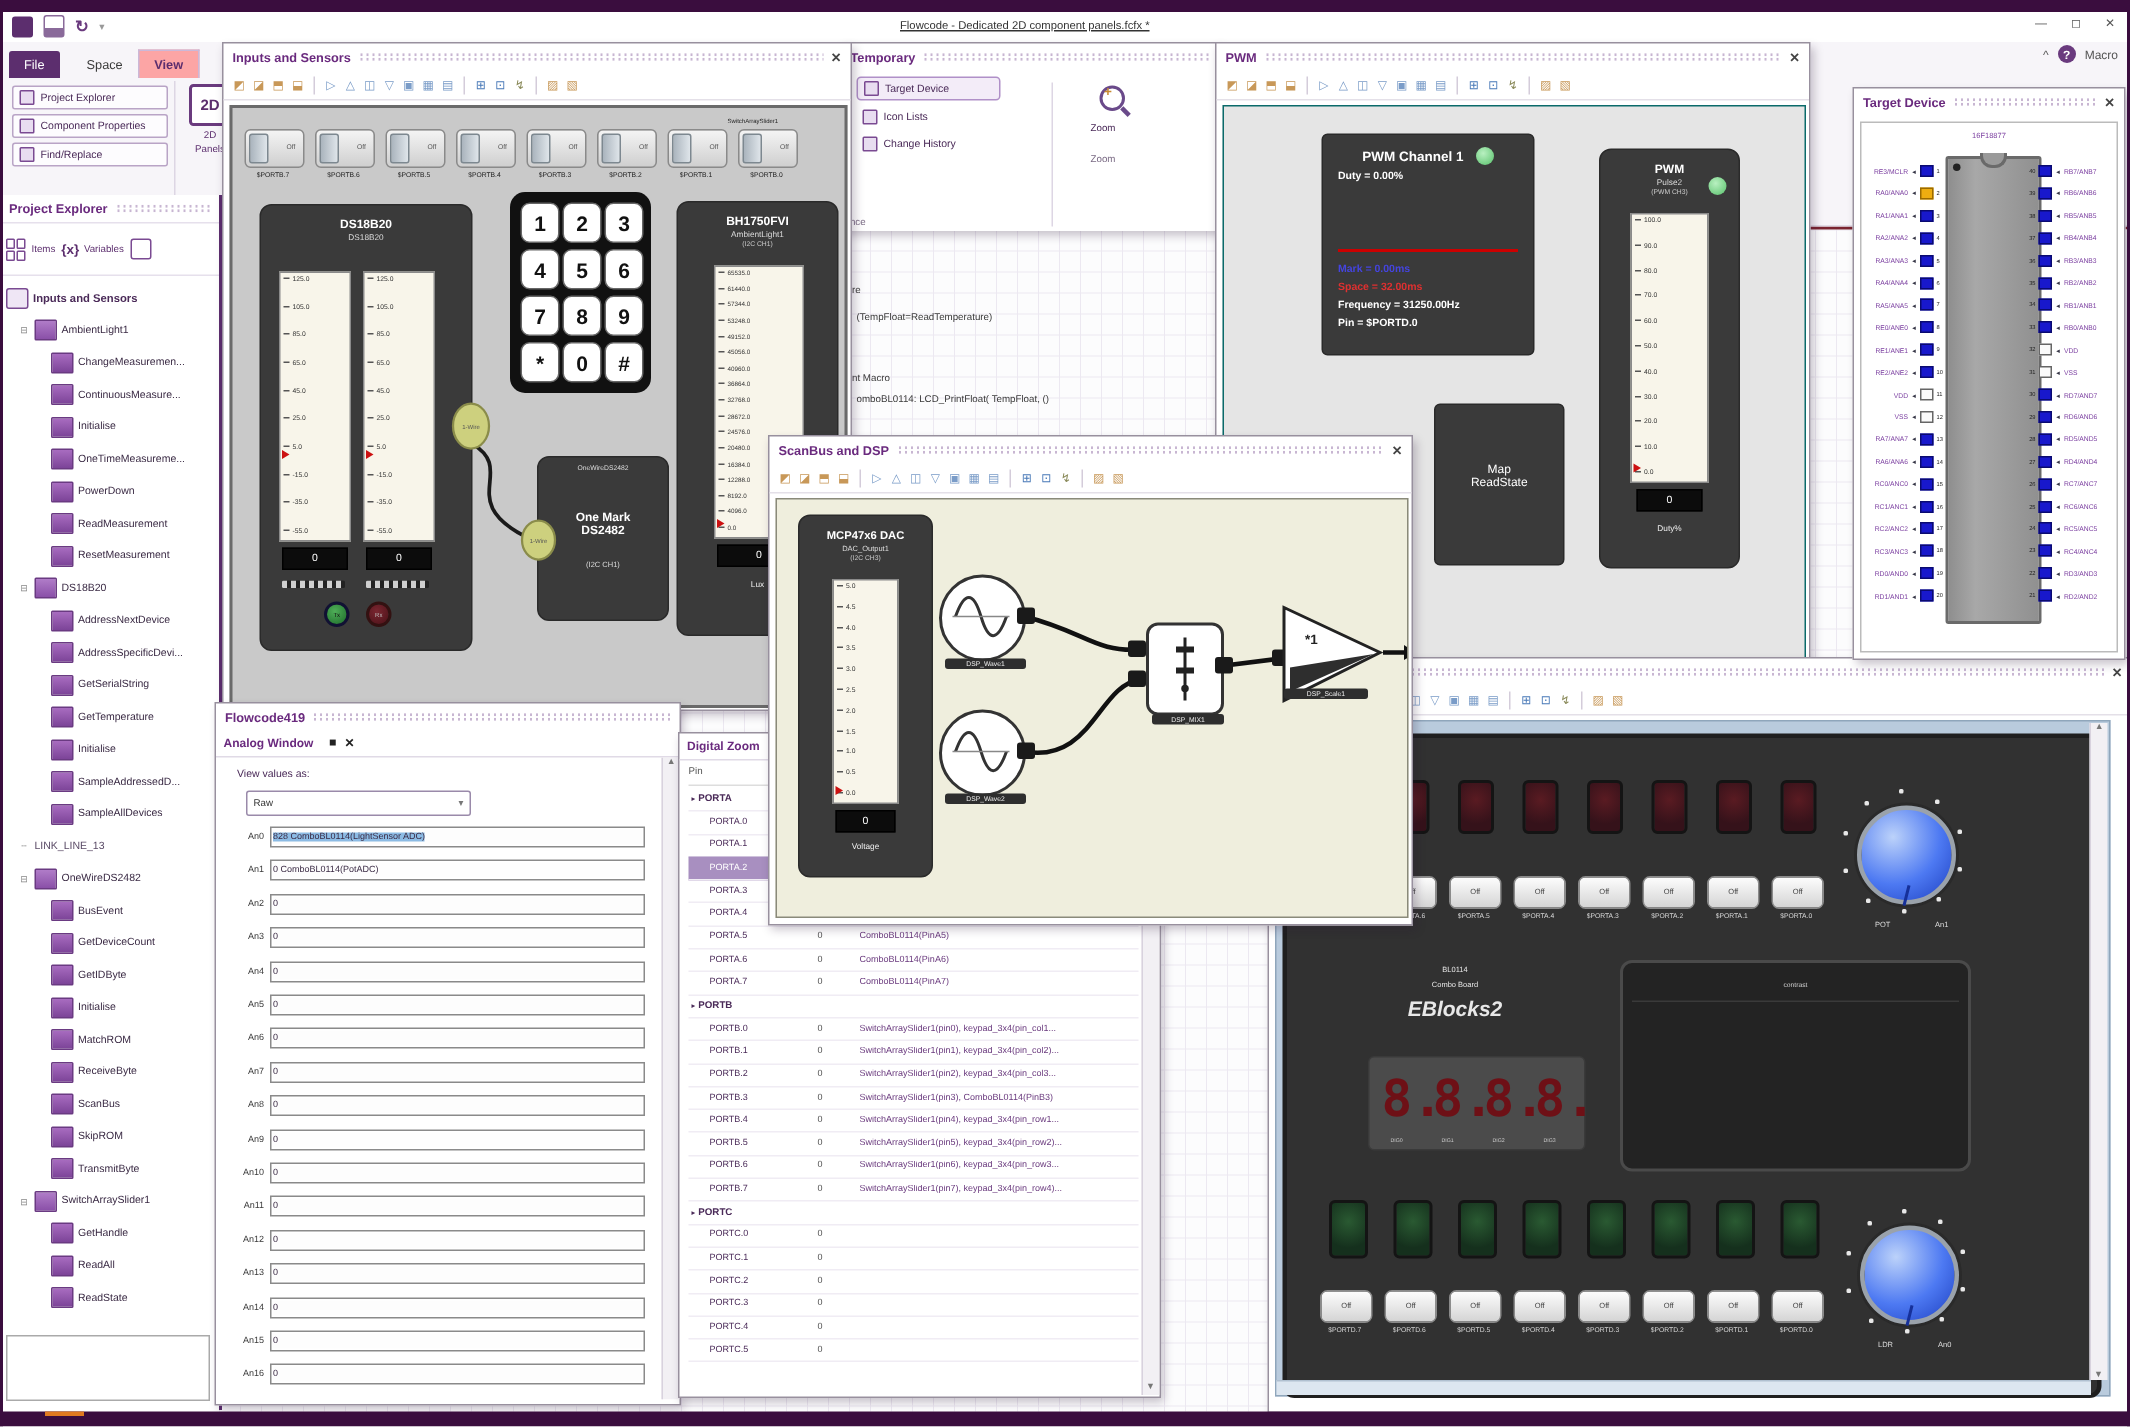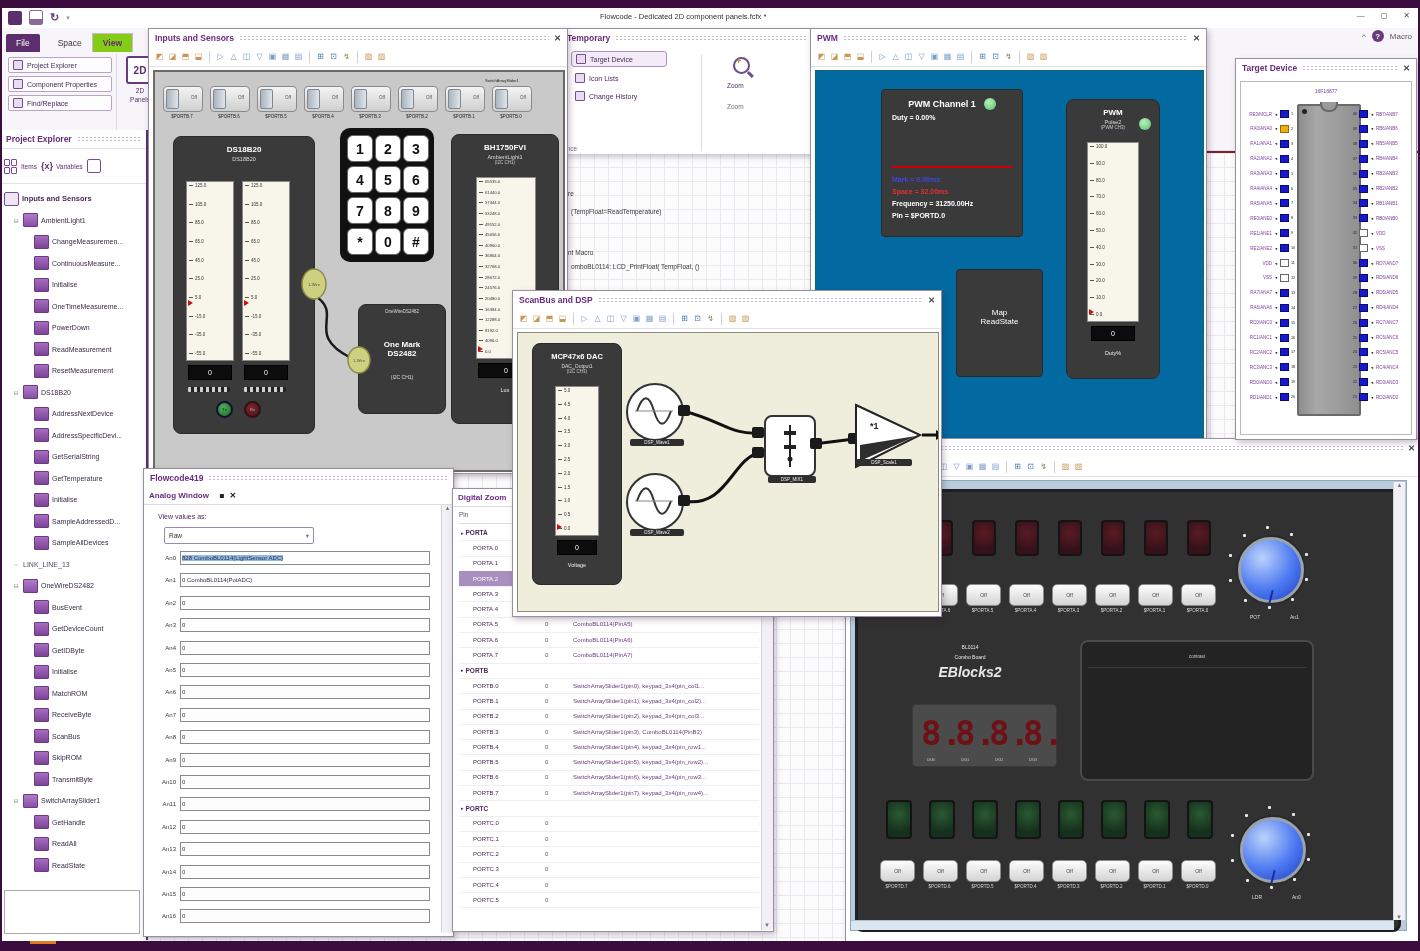--- a/index.html
+++ b/index.html
@@ -16,32 +16,32 @@
   .fc-bg{left:146px;top:153px;width:1274px;height:788px;z-index:0;background:#fcfcfd;
     background-image:linear-gradient(#ece8f1 1px,transparent 1px),linear-gradient(90deg,#ece8f1 1px,transparent 1px);
     background-size:14px 14px;}
   .maroon-line{left:146px;top:150px;width:1274px;height:3px;background:#7a2430;z-index:1;}
   .fc-snippet{position:absolute;font-size:6.5px;color:#3a3a3a;white-space:nowrap;z-index:1;}
   .fc-loop{position:absolute;background:#e2a86e;border:1px solid #b87a34;border-radius:6px;z-index:1;}
   .main-vscroll{left:1406px;top:153px;width:12px;height:285px;background:#f0eef3;border-left:1px solid #d8d4de;z-index:1;
     font-size:6px;color:#7a7a7a;text-align:center;line-height:10px;}
   
   .titlebar{left:0;top:8px;width:1420px;height:20px;background:#fff;z-index:2;}
-  .app-title{position:absolute;left:600px;top:4px;font-size:7.5px;color:#333;}
+  .app-title{position:absolute;left:600px;top:4px;font-size:7.5px;color:#333;text-decoration:underline;}
   .winbtns{position:absolute;right:10px;top:3px;display:flex;gap:16px;font-size:8px;color:#555;}
   .qicons{position:absolute;left:8px;top:2px;display:flex;gap:7px;align-items:center;}
   .qa1{width:14px;height:14px;background:#5c2e6e;border-radius:2px;}
   .qa2{width:12px;height:13px;border:1.5px solid #8a6a9a;border-radius:2px;background:linear-gradient(#fff 60%,#8a6a9a 60%);}
   .qa3{color:#6a3a7e;font-size:11px;font-weight:bold;}
   .qadot{color:#999;font-size:7px;}
   .ribbon{left:0;top:28px;width:1420px;height:122px;background:#f7f5f9;z-index:2;border-bottom:1px solid #e2dde8;}
   .tabs{position:absolute;left:6px;top:2px;display:flex;align-items:flex-end;height:22px;}
   .tab{font-size:8.5px;padding:4px 10px;color:#3a3a3a;}
   .tab.file{background:#5c2e6e;color:#fff;border-radius:2px 2px 0 0;margin-right:8px;}
-  .tab.active{background:#84cc16;border:1px solid #cbb8d8;border-bottom:none;color:#5c2e6e;font-weight:bold;}
+  .tab.active{background:#fca5a5;border:1px solid #cbb8d8;border-bottom:none;color:#5c2e6e;font-weight:bold;}
   .rb-group{position:absolute;left:4px;top:26px;width:112px;height:92px;border-right:1px solid #ddd6e4;}
   .rb-btn{display:flex;align-items:center;gap:4px;border:1px solid #b9a4c6;border-radius:2px;background:#fdfcfe;
     margin:3px 4px;padding:2px 4px;font-size:7px;color:#4a2a58;white-space:nowrap;}
   .rb-ic{width:8px;height:8px;border:1.5px solid #7a4a92;border-radius:1px;background:#e8ddf0;flex:none;}
   .rb-caption{position:absolute;bottom:2px;width:100%;text-align:center;font-size:6.5px;color:#7a6a84;}
   .panel2d{position:absolute;left:120px;top:26px;width:40px;height:92px;}
   .p2d-ic{margin:2px auto;width:24px;height:24px;border:2px solid #6a3a7e;border-radius:3px;color:#5c2e6e;
     font-weight:bold;font-size:10px;display:flex;align-items:center;justify-content:center;background:#fff;}
   .p2d-lbl{text-align:center;font-size:6.5px;color:#5c2e6e;line-height:1.4;}
   .style-area{position:absolute;right:8px;top:30px;display:flex;gap:6px;align-items:center;z-index:3;font-size:8px;color:#555;}
@@ -720,21 +720,21 @@
       <span class="tbi" style="color: rgb(122, 156, 200);">▦</span>
       <span class="tbi" style="color: rgb(122, 156, 200);">▤</span>
       <span class="tbsep"></span>
       <span class="tbi" style="color: rgb(74, 122, 184);">⊞</span>
       <span class="tbi" style="color: rgb(74, 122, 184);">⊡</span>
       <span class="tbi" style="color: rgb(138, 138, 90);">↯</span>
       <span class="tbsep"></span>
       <span class="tbi" style="color: rgb(200, 152, 88);">▨</span>
       <span class="tbi" style="color: rgb(200, 152, 88);">▧</span>
     </div>
-  <div style="position:absolute;left:4px;top:41px;width:387px;height:372px;background:#0369a1;border:1px solid #0a6a6a;">
+  <div style="position:absolute;left:4px;top:41px;width:387px;height:372px;background:#e5e5e5;border:1px solid #0a6a6a;">
     <div class="dev" style="left:65px;top:18px;width:140px;height:146px;border-radius:4px;">
       <div style="display:flex;align-items:center;justify-content:center;gap:8px;margin-top:8px;">
         <span style="font-size:9px;font-weight:bold;">PWM Channel 1</span>
         <span style="width:12px;height:12px;border-radius:50%;background:radial-gradient(circle at 40% 35%,#b8f0c0,#57c06a);"></span>
       </div>
       <div style="font-size:7px;font-weight:bold;margin:4px 0 0 10px;">Duty = 0.00%</div>
       <div style="position:absolute;left:10px;top:76px;width:120px;height:2px;background:#cc0000;"></div>
       <div style="position:absolute;left:10px;top:86px;font-size:7px;font-weight:bold;color:#4444e0;">Mark = 0.00ms</div>
       <div style="position:absolute;left:10px;top:98px;font-size:7px;font-weight:bold;color:#e03030;">Space = 32.00ms</div>
       <div style="position:absolute;left:10px;top:110px;font-size:7px;font-weight:bold;">Frequency = 31250.00Hz</div>

